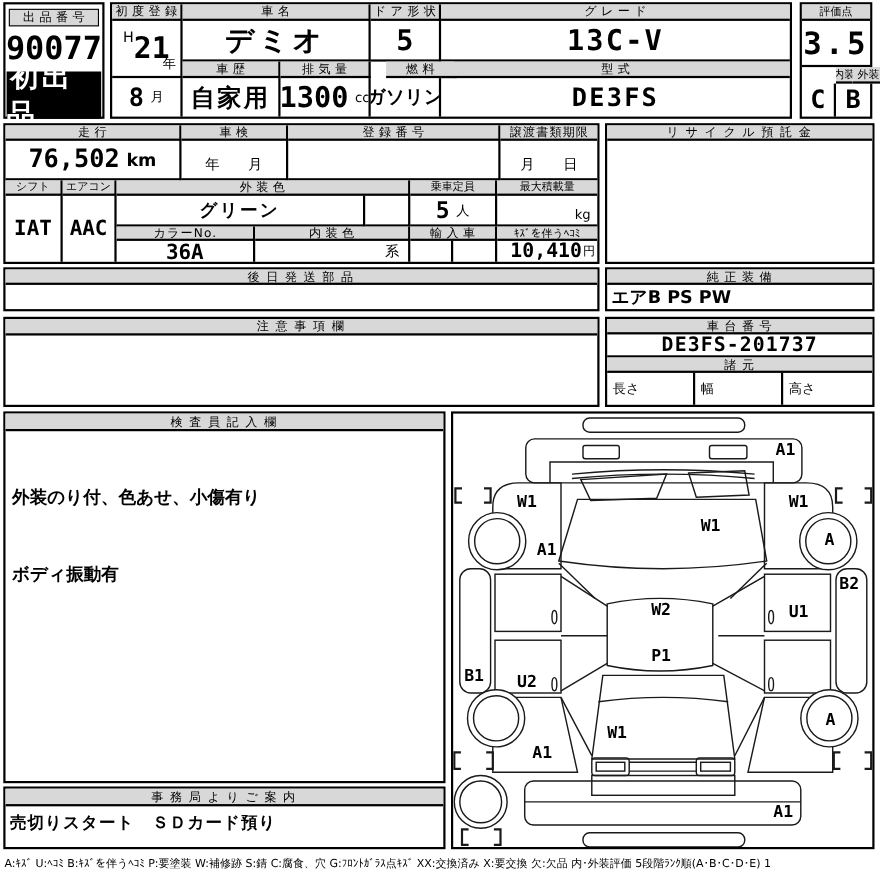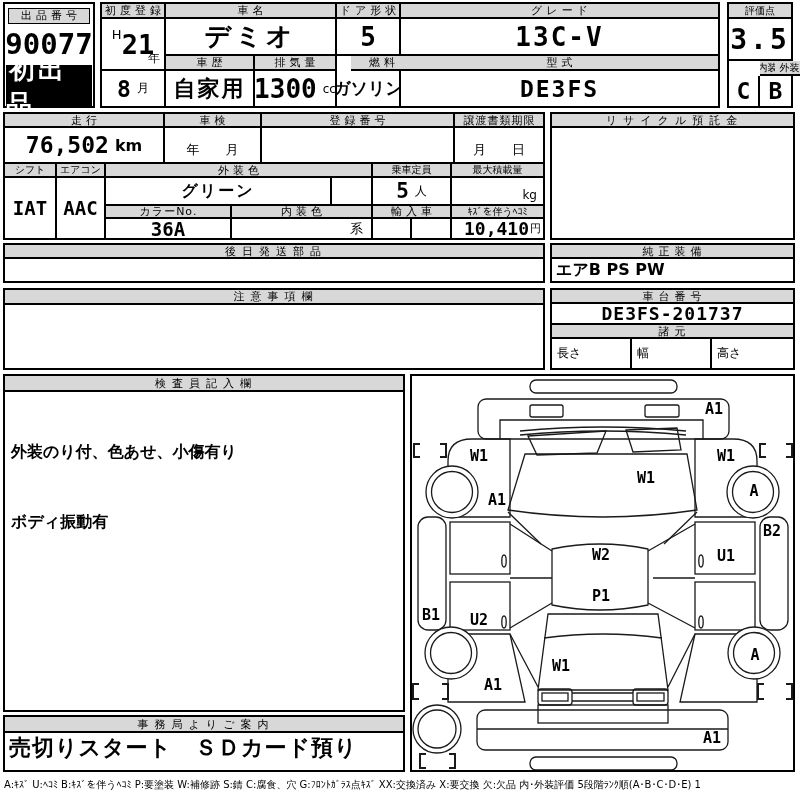--- a/index.html
+++ b/index.html
@@ -160,21 +160,21 @@
   <div class="box" style="left:3px;top:374px;width:402px;height:338px;">
     <div class="cell hdr" style="left:0;top:0;width:398px;height:16px;letter-spacing:6px;">検査員記入欄</div>
     <div class="content-text" style="top:18px;">
       <div>外装のり付、色あせ、小傷有り</div>
       <div>ボディ振動有</div>
     </div>
   </div>
 
   <div class="box" style="left:3px;top:715px;width:402px;height:57px;">
     <div class="cell hdr" style="left:0;top:0;width:398px;height:16px;letter-spacing:6px;">事務局よりご案内</div>
-    <div class="cell left bold" style="left:0;top:16px;width:398px;height:30px;font-size:22px;padding-left:4px;letter-spacing:1px;">売切りスタート　ＳＤカード預り</div>
+    <div class="cell left bold" style="left:0;top:16px;width:398px;height:30px;font-size:15px;padding-left:4px;letter-spacing:1px;">売切りスタート　ＳＤカード預り</div>
   </div>
 
   <div class="box" style="left:410px;top:374px;width:385px;height:398px;">
     <svg viewBox="0 0 381 394" width="381" height="394">
       <g stroke="#1a1a1a" stroke-width="1.3" fill="none">
         <rect x="118" y="4" width="147" height="13" rx="6"></rect>
         <rect x="66" y="23" width="251" height="40" rx="8"></rect>
         <rect x="118" y="29" width="33" height="12" rx="2"></rect>
         <rect x="233" y="29" width="34" height="12" rx="2"></rect>
         <path d="M88,63 V44 H291 V63"></path>

